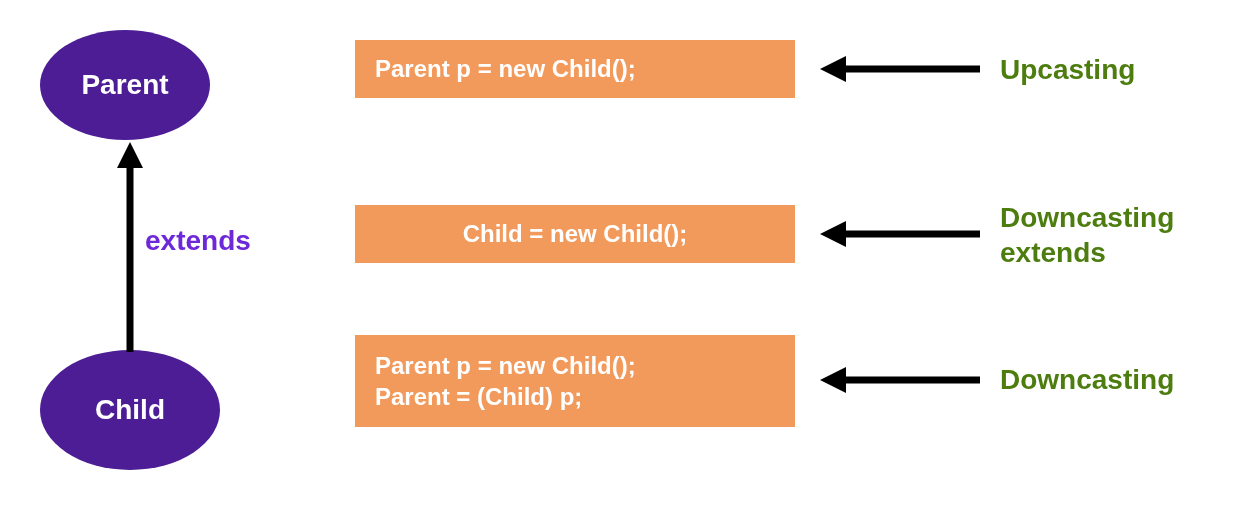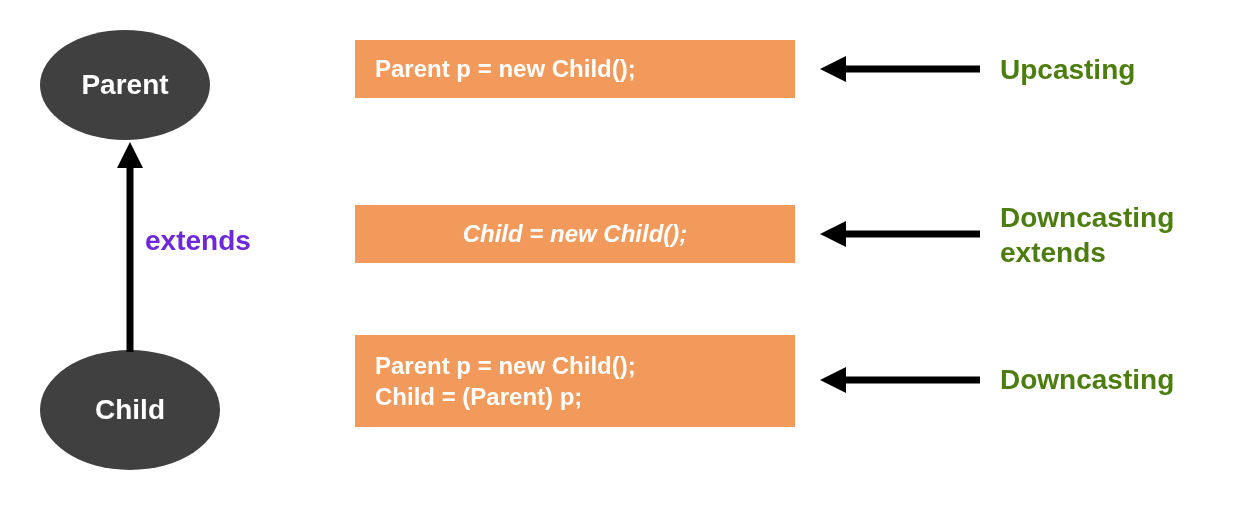--- a/index.html
+++ b/index.html
@@ -9,21 +9,21 @@
     }
     body {
       width: 1260px;
       height: 507px;
       background: #ffffff;
       font-family: Arial, Helvetica, sans-serif;
       position: relative;
     }
     .ellipse {
       position: absolute;
-      background: #404040;
+      background: #4c1d95;
       border-radius: 50%;
       display: flex;
       align-items: center;
       justify-content: center;
       color: #ffffff;
       font-weight: 900;
       font-size: 28px;
     }
     .ellipse-parent {
       left: 40px;
@@ -68,21 +68,20 @@
       width: 440px;
       height: 58px;
     }
     .code-box-2 {
       left: 355px;
       top: 205px;
       width: 440px;
       height: 58px;
       text-align: center;
       align-items: center;
-      font-style: italic;
     }
     .code-box-3 {
       left: 355px;
       top: 335px;
       width: 440px;
       height: 92px;
     }
     .arrow-h {
       position: absolute;
     }
@@ -140,21 +139,21 @@
 <div class="code-box code-box-1">
   <span>Parent p = new Child();</span>
 </div>
 
 <div class="code-box code-box-2">
   <span>Child = new Child();</span>
 </div>
 
 <div class="code-box code-box-3">
   <span>Parent p = new Child();</span>
-  <span>Child  = (Parent) p;</span>
+  <span>Parent  = (Child) p;</span>
 </div>
 
 <svg class="arrow-h arrow-1" width="160" height="30" viewBox="0 0 160 30">
   <line x1="20" y1="15" x2="160" y2="15" stroke="#000000" stroke-width="7"></line>
   <polygon points="0,15 26,2 26,28" fill="#000000"></polygon>
 </svg>
 
 <svg class="arrow-h arrow-2" width="160" height="30" viewBox="0 0 160 30">
   <line x1="20" y1="15" x2="160" y2="15" stroke="#000000" stroke-width="7"></line>
   <polygon points="0,15 26,2 26,28" fill="#000000"></polygon>

